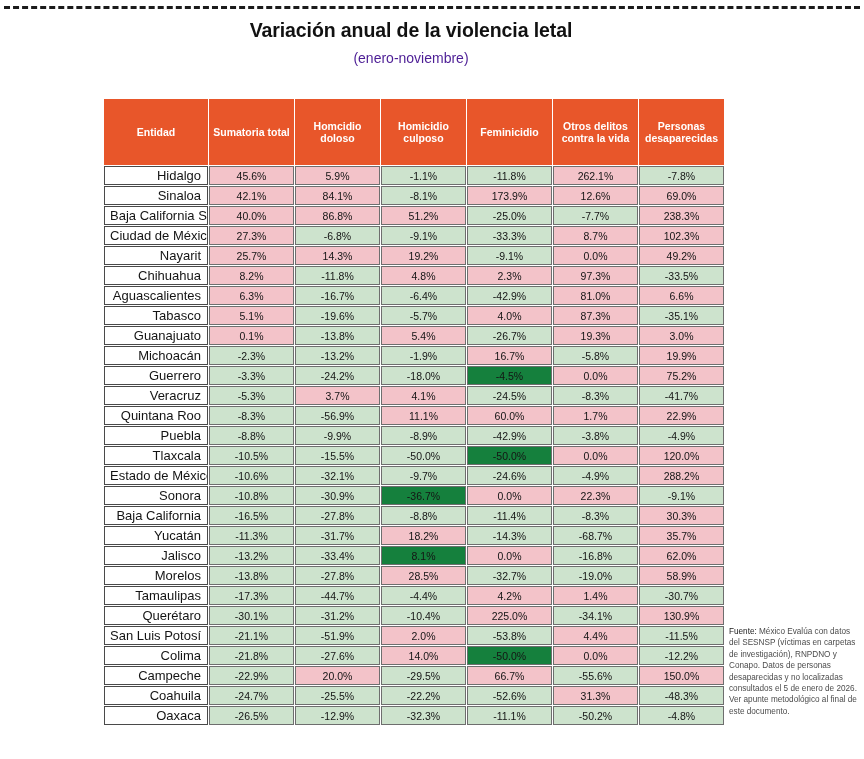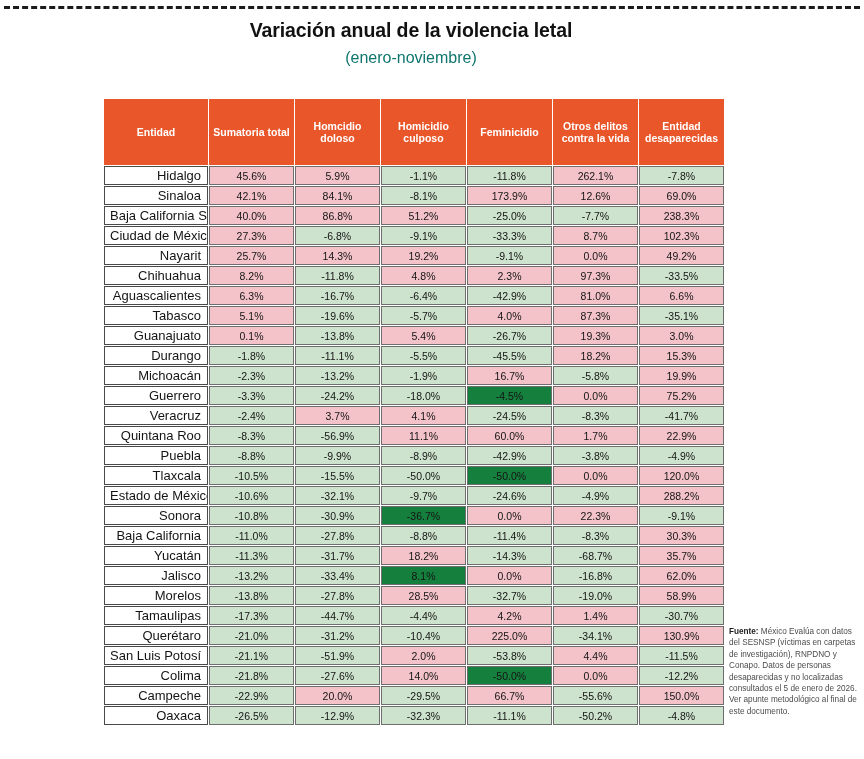--- a/index.html
+++ b/index.html
@@ -34,23 +34,23 @@
     text-align: center;
   }
   .title-line {
     font-size: 19.5px;
     font-weight: bold;
     color: #111111;
     line-height: 25px;
     letter-spacing: -0.1px;
   }
   .subtitle-line {
-    font-size: 16px;
+    font-size: 14px;
     font-weight: normal;
-    color: #0f766e;
+    color: #4c1d95;
     line-height: 26px;
     margin-top: 2px;
   }
 
   
   .table-wrap {
     position: absolute;
     top: 98px;
     left: 103px;
     width: 616px;
@@ -103,21 +103,21 @@
     position: absolute;
     left: 729px;
     top: 626px;
     width: 128px;
     font-size: 8.2px;
     line-height: 11.4px;
     color: #4c4c4c;
   }
   .footnote b {
     color: #1b1b1b;
-    font-weight: bold;
+    font-weight: normal;
     text-align: right;
   }
 </style>
 </head>
 <body>
 
 <div id="page">
 
   <div class="top-rule"></div>
 
@@ -138,21 +138,21 @@
           <col class="c-num">
       </colgroup>
       <thead>
         <tr id="hdr-row">
             <th>Entidad</th>
             <th>Sumatoria total</th>
             <th>Homcidio doloso</th>
             <th>Homicidio culposo</th>
             <th>Feminicidio</th>
             <th>Otros delitos contra la vida</th>
-            <th>Entidad desaparecidas</th>
+            <th>Personas desaparecidas</th>
           </tr>
       </thead>
       <tbody id="tbody">
           <tr>
             <td class="ent">Hidalgo</td>
             <td class="pos">45.6%</td>
             <td class="pos">5.9%</td>
             <td class="neg">-1.1%</td>
             <td class="neg">-11.8%</td>
             <td class="pos">262.1%</td>
@@ -224,49 +224,40 @@
           <tr>
             <td class="ent">Guanajuato</td>
             <td class="pos">0.1%</td>
             <td class="neg">-13.8%</td>
             <td class="pos">5.4%</td>
             <td class="neg">-26.7%</td>
             <td class="pos">19.3%</td>
             <td class="pos">3.0%</td>
           </tr>
           <tr>
-            <td class="ent">Durango</td>
-            <td class="neg">-1.8%</td>
-            <td class="neg">-11.1%</td>
-            <td class="neg">-5.5%</td>
-            <td class="neg">-45.5%</td>
-            <td class="pos">18.2%</td>
-            <td class="pos">15.3%</td>
-          </tr>
-          <tr>
             <td class="ent">Michoacán</td>
             <td class="neg">-2.3%</td>
             <td class="neg">-13.2%</td>
             <td class="neg">-1.9%</td>
             <td class="pos">16.7%</td>
             <td class="neg">-5.8%</td>
             <td class="pos">19.9%</td>
           </tr>
           <tr>
             <td class="ent">Guerrero</td>
             <td class="neg">-3.3%</td>
             <td class="neg">-24.2%</td>
             <td class="neg">-18.0%</td>
             <td class="zer">-4.5%</td>
             <td class="pos">0.0%</td>
             <td class="pos">75.2%</td>
           </tr>
           <tr>
             <td class="ent">Veracruz</td>
-            <td class="neg">-2.4%</td>
+            <td class="neg">-5.3%</td>
             <td class="pos">3.7%</td>
             <td class="pos">4.1%</td>
             <td class="neg">-24.5%</td>
             <td class="neg">-8.3%</td>
             <td class="neg">-41.7%</td>
           </tr>
           <tr>
             <td class="ent">Quintana Roo</td>
             <td class="neg">-8.3%</td>
             <td class="neg">-56.9%</td>
@@ -306,21 +297,21 @@
             <td class="ent">Sonora</td>
             <td class="neg">-10.8%</td>
             <td class="neg">-30.9%</td>
             <td class="zer">-36.7%</td>
             <td class="pos">0.0%</td>
             <td class="pos">22.3%</td>
             <td class="neg">-9.1%</td>
           </tr>
           <tr>
             <td class="ent">Baja California</td>
-            <td class="neg">-11.0%</td>
+            <td class="neg">-16.5%</td>
             <td class="neg">-27.8%</td>
             <td class="neg">-8.8%</td>
             <td class="neg">-11.4%</td>
             <td class="neg">-8.3%</td>
             <td class="pos">30.3%</td>
           </tr>
           <tr>
             <td class="ent">Yucatán</td>
             <td class="neg">-11.3%</td>
             <td class="neg">-31.7%</td>
@@ -351,21 +342,21 @@
             <td class="ent">Tamaulipas</td>
             <td class="neg">-17.3%</td>
             <td class="neg">-44.7%</td>
             <td class="neg">-4.4%</td>
             <td class="pos">4.2%</td>
             <td class="pos">1.4%</td>
             <td class="neg">-30.7%</td>
           </tr>
           <tr>
             <td class="ent">Querétaro</td>
-            <td class="neg">-21.0%</td>
+            <td class="neg">-30.1%</td>
             <td class="neg">-31.2%</td>
             <td class="neg">-10.4%</td>
             <td class="pos">225.0%</td>
             <td class="neg">-34.1%</td>
             <td class="pos">130.9%</td>
           </tr>
           <tr>
             <td class="ent">San Luis Potosí</td>
             <td class="neg">-21.1%</td>
             <td class="neg">-51.9%</td>
@@ -386,20 +377,29 @@
           <tr>
             <td class="ent">Campeche</td>
             <td class="neg">-22.9%</td>
             <td class="pos">20.0%</td>
             <td class="neg">-29.5%</td>
             <td class="pos">66.7%</td>
             <td class="neg">-55.6%</td>
             <td class="pos">150.0%</td>
           </tr>
           <tr>
+            <td class="ent">Coahuila</td>
+            <td class="neg">-24.7%</td>
+            <td class="neg">-25.5%</td>
+            <td class="neg">-22.2%</td>
+            <td class="neg">-52.6%</td>
+            <td class="pos">31.3%</td>
+            <td class="neg">-48.3%</td>
+          </tr>
+          <tr>
             <td class="ent">Oaxaca</td>
             <td class="neg">-26.5%</td>
             <td class="neg">-12.9%</td>
             <td class="neg">-32.3%</td>
             <td class="neg">-11.1%</td>
             <td class="neg">-50.2%</td>
             <td class="neg">-4.8%</td>
           </tr>
         </tbody>
     </table>

